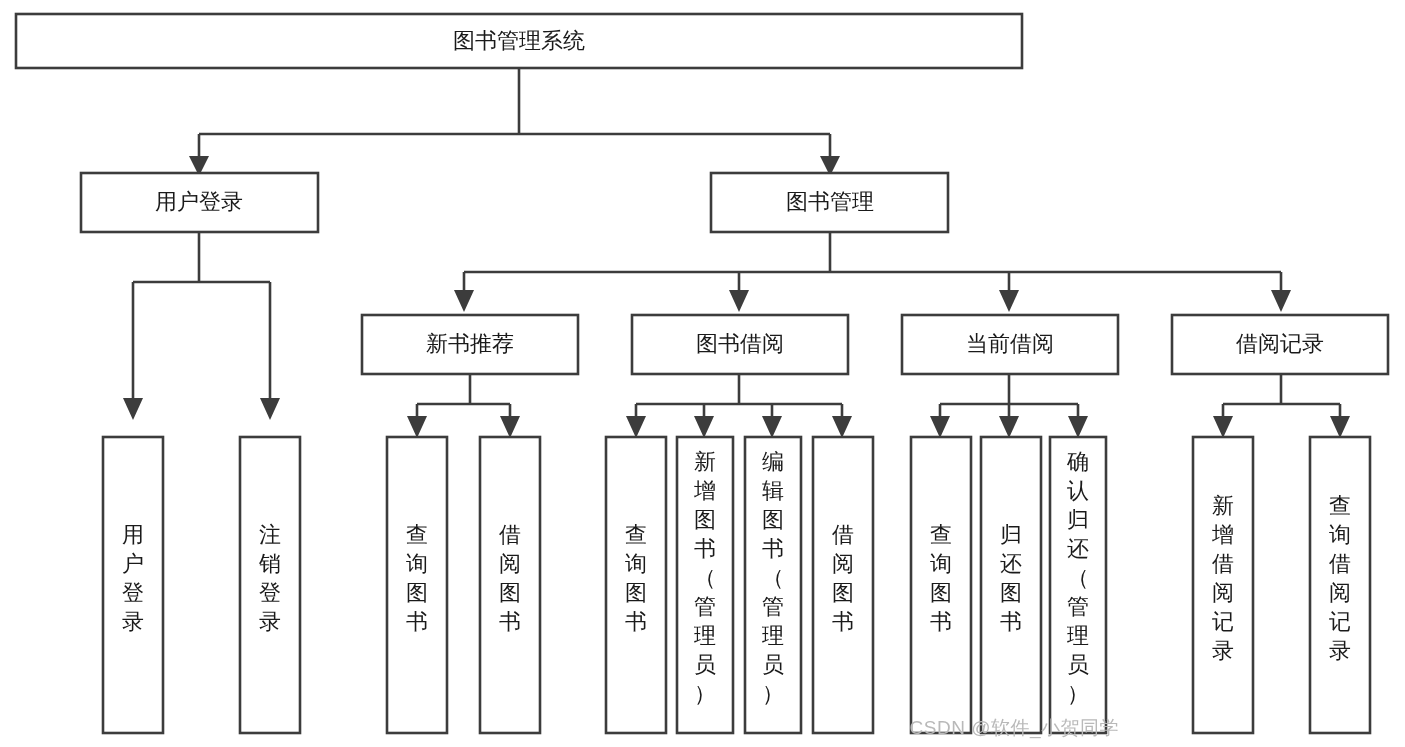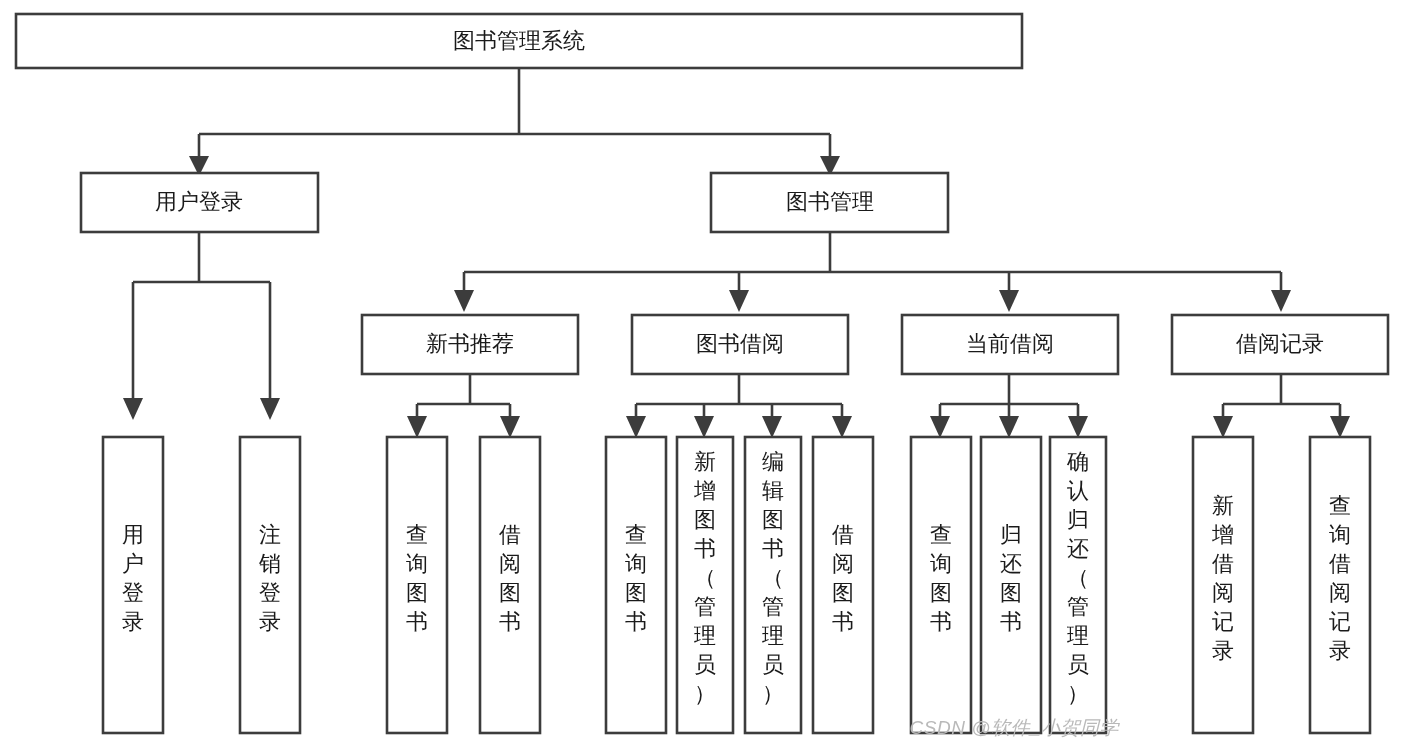--- a/index.html
+++ b/index.html
@@ -58,21 +58,20 @@
   .watermark-text {
     position: absolute;
     right: 8px;
     bottom: 6px;
     font-family: "Liberation Sans", "DejaVu Sans", sans-serif;
     font-size: 19px;
     color: #b9b9b9;
     letter-spacing: 0.5px;
     white-space: nowrap;
     user-select: none;
-    font-style: italic;
   }
 </style>
 </head>
 <body>
 
 <div id="diagram-root">
 
   <svg id="flow" viewBox="0 0 1405 747" xmlns="http://www.w3.org/2000/svg">
 
     <defs>

